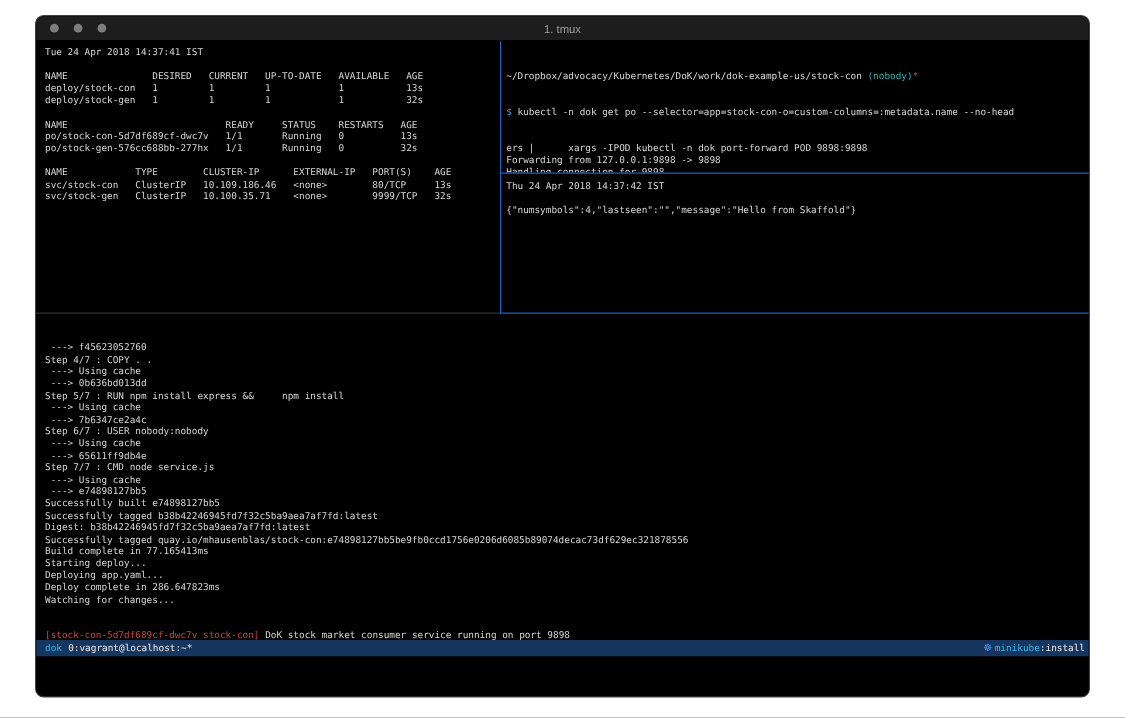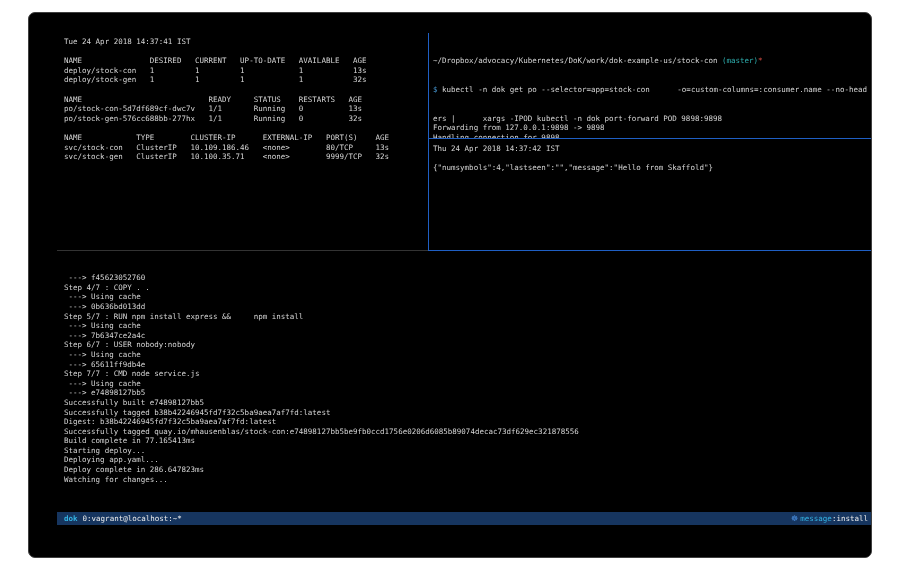--- a/index.html
+++ b/index.html
@@ -8,83 +8,89 @@
     position:absolute; left:28px; top:12px; width:844px; height:546px;
     background:#000; border:1px solid #3f3f3f; border-radius:7px; overflow:hidden;
   }
   .titlebar { position:relative; height:20px; background:#1d1d1d; border-bottom:1px solid #000; }
   .dot { position:absolute; top:6px; width:7px; height:7px; border-radius:50%; background:#7d7d7d; }
   .dot.d1 { left:11px; } .dot.d2 { left:30px; } .dot.d3 { left:49px; }
   .title {
     text-align:center; line-height:20px; color:#9f9f9f; font-size:9px;
     font-family:"Liberation Sans","DejaVu Sans",sans-serif;
   }
-  .terminal { position:absolute; left:0; top:20px; right:0; bottom:0; background:#000;margin-left:28px; }
+  .terminal { position:absolute; left:0; top:20px; right:0; bottom:0; background:#000; }
   .t {
     font-family:"DejaVu Sans Mono","Liberation Mono",monospace;
     font-size:7.5px; line-height:9.6px; color:#d6d6d6;
     white-space:pre; margin:0;
   }
   .pane { position:absolute; overflow:hidden; }
   .pane-tl { left:0; top:0; width:371px; height:217px; padding:4px 0 0 7px; }
   .vborder { position:absolute; left:371px; top:0; width:1px; height:218px; background:#1f5fc4; }
   .pane-tr { left:372px; top:0; right:0; height:105px; padding:4px 2px 0 4px; }
   .hb { position:absolute; height:1px; }
   .hb-r1 { left:372px; top:105px; right:0; background:#1f5fc4; }
   .pane-mr { left:372px; top:106px; right:0; height:111px; padding:5px 2px 0 4px; }
   .hb-main-l { left:0; top:217px; width:371px; background:#333333; }
   .hb-main-r { left:371px; top:217px; right:0; background:#1f5fc4; }
   .pane-bottom { left:0; top:218px; right:0; height:261px; padding:3px 12px 0 7px; }
   .line { white-space:pre; }
-  .flexline { display:flex; justify-content:space-between; padding-right:2px;gap:24px; }
+  .flexline { display:flex; justify-content:flex-start; padding-right:2px; }
   .teal { color:#2fb0b0; }
   .red { color:#d14b42; }
   .logred { color:#c94040; }
   .blue { color:#4596d1; }
   .statusbar {
     position:absolute; left:0; top:479px; right:0; height:13px; background:#16355f;
     display:flex; justify-content:space-between; align-items:center;
     padding:0 3px 0 7px;
   }
   .statusbar .t-sb {
     font-family:"DejaVu Sans Mono","Liberation Mono",monospace;
     font-size:7.5px; line-height:13px; white-space:pre;
   }
   .cyan { color:#35b5e5; }
   .sb-bold { color:#eeeeee; font-weight:normal; }
   .k8s { color:#4a90e2; font-family:"DejaVu Sans",sans-serif; font-size:8px; margin-right:2px; }
   .sb-left, .sb-right { display:flex; align-items:center; }
-  .sb-left .cyan { margin-right:5px;font-weight:bold; }
+  .sb-left .cyan { margin-right:5px; }
 </style>
 </head>
 <body>
 
 <div class="window">
+  <div class="titlebar">
+    <span class="dot d1"></span>
+    <span class="dot d2"></span>
+    <span class="dot d3"></span>
+    <div class="title">1. tmux</div>
+  </div>
 
   <div class="terminal">
 
     <pre class="pane pane-tl t">Tue 24 Apr 2018 14:37:41 IST
 
 NAME               DESIRED   CURRENT   UP-TO-DATE   AVAILABLE   AGE
 deploy/stock-con   1         1         1            1           13s
 deploy/stock-gen   1         1         1            1           32s
 
 NAME                            READY     STATUS    RESTARTS   AGE
 po/stock-con-5d7df689cf-dwc7v   1/1       Running   0          13s
 po/stock-gen-576cc688bb-277hx   1/1       Running   0          32s
 
 NAME            TYPE        CLUSTER-IP      EXTERNAL-IP   PORT(S)    AGE
 svc/stock-con   ClusterIP   10.109.186.46   &lt;none&gt;        80/TCP     13s
 svc/stock-gen   ClusterIP   10.100.35.71    &lt;none&gt;        9999/TCP   32s</pre>
 
     <div class="vborder"></div>
 
     <div class="pane pane-tr t">
-      <div class="line"><span>~/Dropbox/advocacy/Kubernetes/DoK/work/dok-example-us/stock-con </span><span class="teal">(master)</span><span class="red">*</span></div>
-      <div class="line flexline"><span><span class="blue">$</span><span> kubectl -n dok get po --selector=app=stock-con</span></span><span>-o=custom-columns=:consumer.name --no-head</span></div>
+      <div class="line"><span>~/Dropbox/advocacy/Kubernetes/DoK/work/dok-example-us/stock-con </span><span class="teal">(nobody)</span><span class="red">*</span></div>
+      <div class="line flexline"><span><span class="blue">$</span><span> kubectl -n dok get po --selector=app=stock-con</span></span><span>-o=custom-columns=:metadata.name --no-head</span></div>
       <pre class="t">ers |      xargs -IPOD kubectl -n dok port-forward POD 9898:9898
 Forwarding from 127.0.0.1:9898 -&gt; 9898
 Handling connection for 9898
 Handling connection for 9898
 Handling connection for 9898</pre>
     </div>
 
     <div class="hb hb-r1"></div>
 
     <pre class="pane pane-mr t">Thu 24 Apr 2018 14:37:42 IST
@@ -110,32 +116,33 @@
  ---&gt; e74898127bb5
 Successfully built e74898127bb5
 Successfully tagged b38b42246945fd7f32c5ba9aea7af7fd:latest
 Digest: b38b42246945fd7f32c5ba9aea7af7fd:latest
 Successfully tagged quay.io/mhausenblas/stock-con:e74898127bb5be9fb0ccd1756e0206d6085b89074decac73df629ec321878556
 Build complete in 77.165413ms
 Starting deploy...
 Deploying app.yaml...
 Deploy complete in 286.647823ms
 Watching for changes...</pre>
+      <div class="line"><span class="logred">[stock-con-5d7df689cf-dwc7v stock-con]</span><span> DoK stock market consumer service running on port 9898</span></div>
       
       
       
       
     </div>
 
     <div class="statusbar">
       <div class="sb-left">
         <span class="t-sb cyan">dok</span>
         <span class="t-sb sb-bold">0:vagrant@localhost:~*</span>
       </div>
       <div class="sb-right">
         <span class="k8s">☸</span>
-        <span class="t-sb cyan">message</span>
+        <span class="t-sb cyan">minikube</span>
         <span class="t-sb sb-bold">:install</span>
       </div>
     </div>
 
   </div>
 </div>
 
 </body></html>

